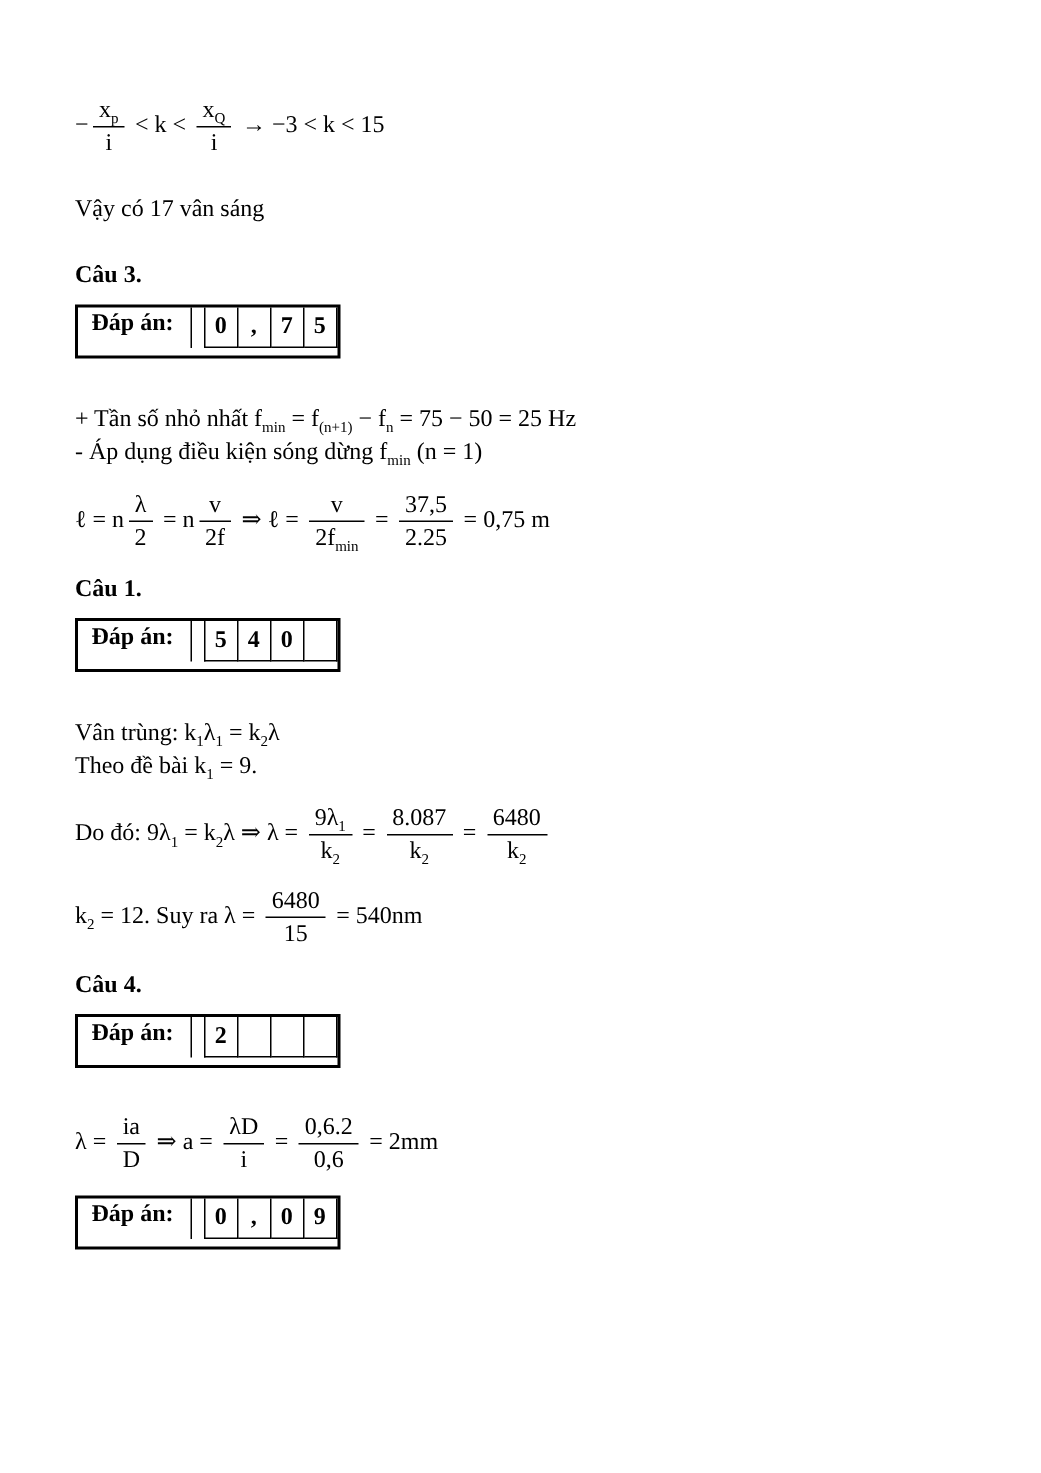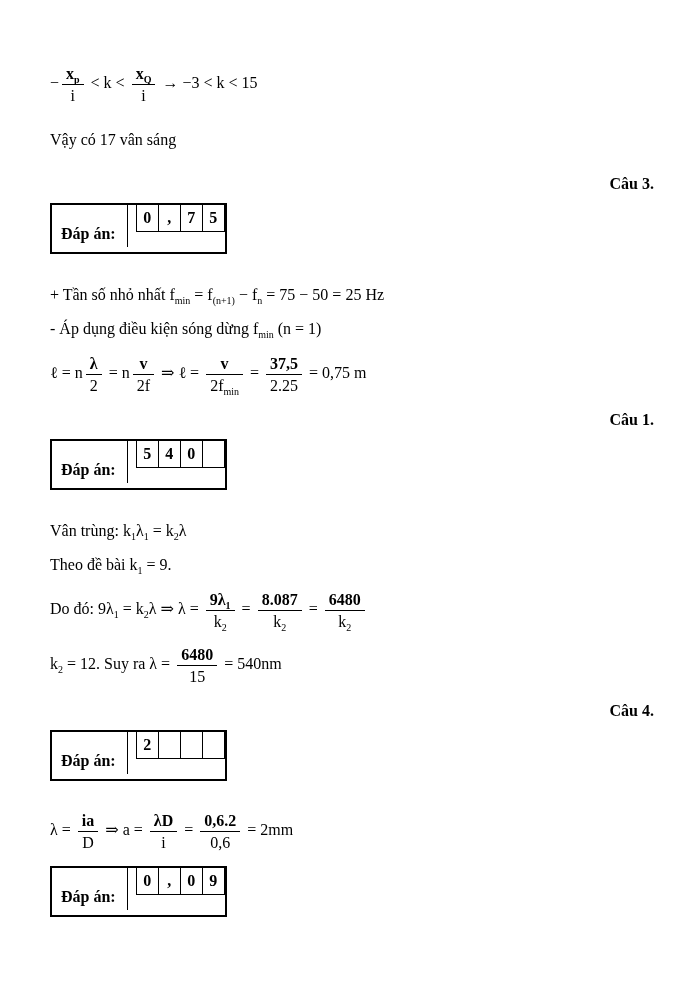--- a/index.html
+++ b/index.html
@@ -7,41 +7,41 @@
     width: 694px; height: 982px;
     background: #ffffff;
     color: #000000;
     font-family: "Liberation Serif", "DejaVu Serif", serif;
     font-size: 16px;
     overflow: hidden;
   }
   .page { padding: 50px 40px 0 50px; }
 
   .text-line { margin: 24px 0; line-height: 22px; }
-  .math-line { margin: 12px 0; line-height: 22px; }
+  .math-line { margin: 0 0; line-height: 22px; }
   .frac-line { margin: 14px 0; }
-  .q-heading { font-weight: bold; margin: 16px 0 10px; text-align: right; }
+  .q-heading { font-weight: bold; margin: 16px 0 10px; }
 
   sub { font-size: 10px; line-height: 0; }
 
   .frac { display: inline-block; vertical-align: middle; text-align: center; margin: 0 3px; line-height: 19px; }
-  .frac .num { display: block; padding: 0 4px 1px; border-bottom: 1px solid #000; font-weight: bold; }
+  .frac .num { display: block; padding: 0 4px 1px; border-bottom: 1px solid #000; }
   .frac .den { display: block; padding: 1px 4px 0; }
 
   .table-row { margin: 0 0 30px; }
   .answer-table {
     display: inline-flex;
     align-items: stretch;
     border: 2px solid #000;
     padding: 0 0 5px 0;
     background: #fff;
   }
   .answer-label {
     font-weight: bold;
-    padding: 18px 11px 2px 9px;
+    padding: 0 11px 2px 9px;
     border-right: 1.5px solid #000;
     line-height: 22px;
     white-space: nowrap;
   }
   .answer-cells { display: flex; margin-left: 8px; }
   .answer-cell {
     width: 21px; height: 26px;
     border-right: 1.5px solid #000;
     border-bottom: 1.5px solid #000;
     display: flex; align-items: center; justify-content: center;

